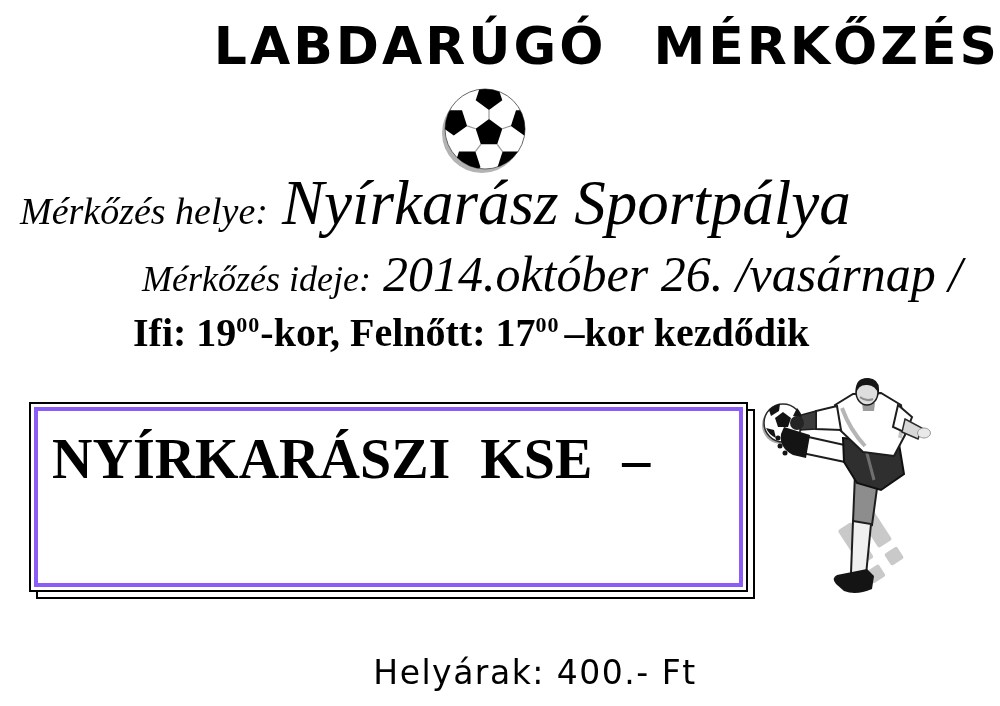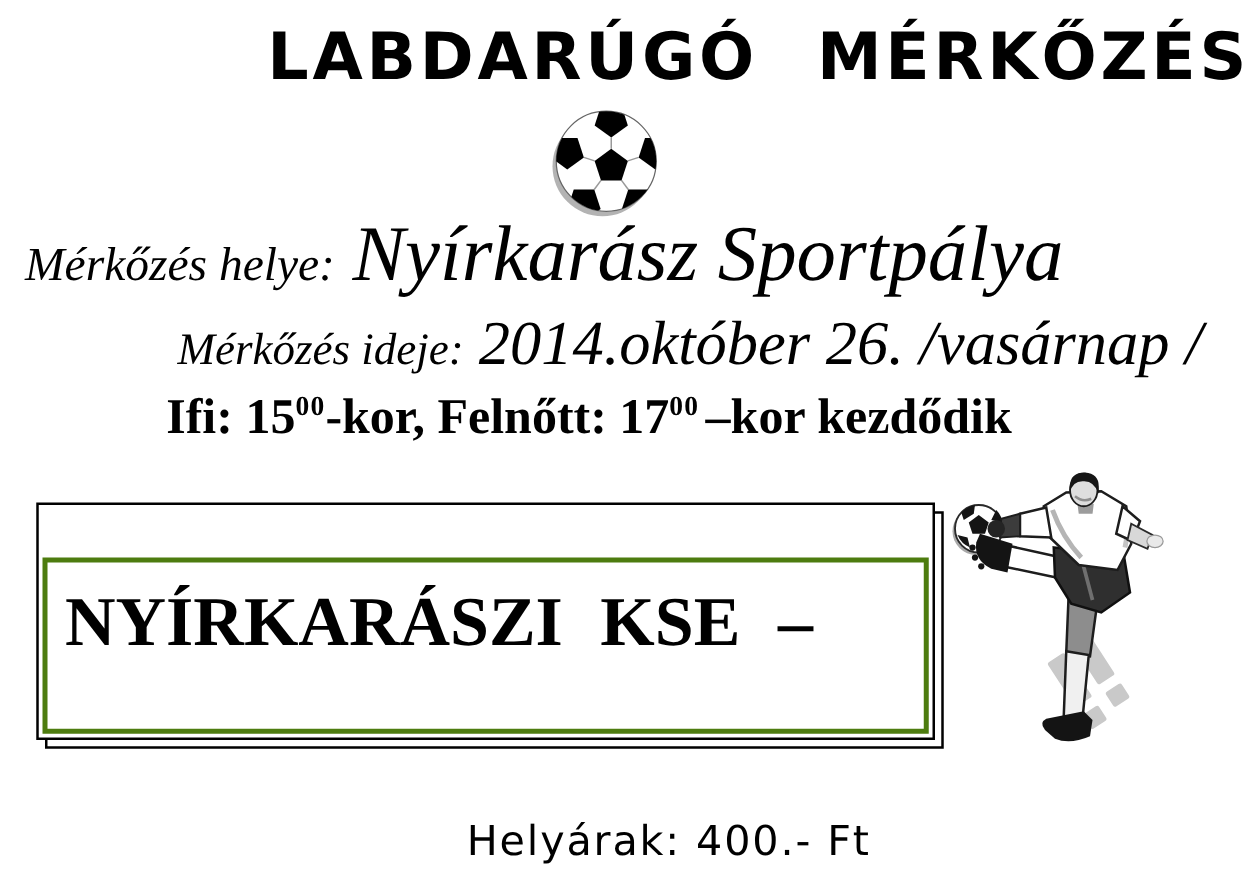--- a/index.html
+++ b/index.html
@@ -71,24 +71,23 @@
     left: 29px; top: 402px;
     width: 719px; height: 190px;
     border: 2px solid #000;
     box-sizing: border-box;
     background: #ffffff;
     z-index: 1;
   }
   .teams-box-inner {
     position: absolute;
     inset: 3px;
-    border: 4px solid #4d7c0f;
+    border: 4px solid #8b5cf6;
     box-sizing: border-box;
     padding: 16px 26px 0 14px;
-    margin-top: 39px;
   }
   .team-line {
     font-family: "Liberation Serif", serif;
     font-weight: bold;
     line-height: 1.15;
     white-space: nowrap;
   }
   .team-line-home { font-size: 56px; word-spacing: 16px; text-align: left; }
   .team-line-away { font-size: 58px; text-align: right; margin-top: 8px; }
 
@@ -142,21 +141,21 @@
   <span class="lbl-italic location-label">Mérkőzés helye:</span>
   <span class="lbl-italic location-value">Nyírkarász Sportpálya</span>
 </div>
 
 <div class="abs line line-date">
   <span class="lbl-italic date-label">Mérkőzés ideje:</span>
   <span class="lbl-italic date-value">2014.október 26. /vasárnap /</span>
 </div>
 
 <div class="abs line-kickoff">
-  <span>Ifi: 15</span><span class="sup">00</span><span>-kor, Felnőtt: 17</span><span class="sup">00</span><span class="kickoff-part3">–kor kezdődik</span>
+  <span>Ifi: 19</span><span class="sup">00</span><span>-kor, Felnőtt: 17</span><span class="sup">00</span><span class="kickoff-part3">–kor kezdődik</span>
 </div>
 
 <div class="abs box-offset-line"></div>
 
 <div class="abs teams-box">
   <div class="teams-box-inner">
     <div class="team-line team-line-home">NYÍRKARÁSZI KSE –</div>
   </div>
 </div>
 

